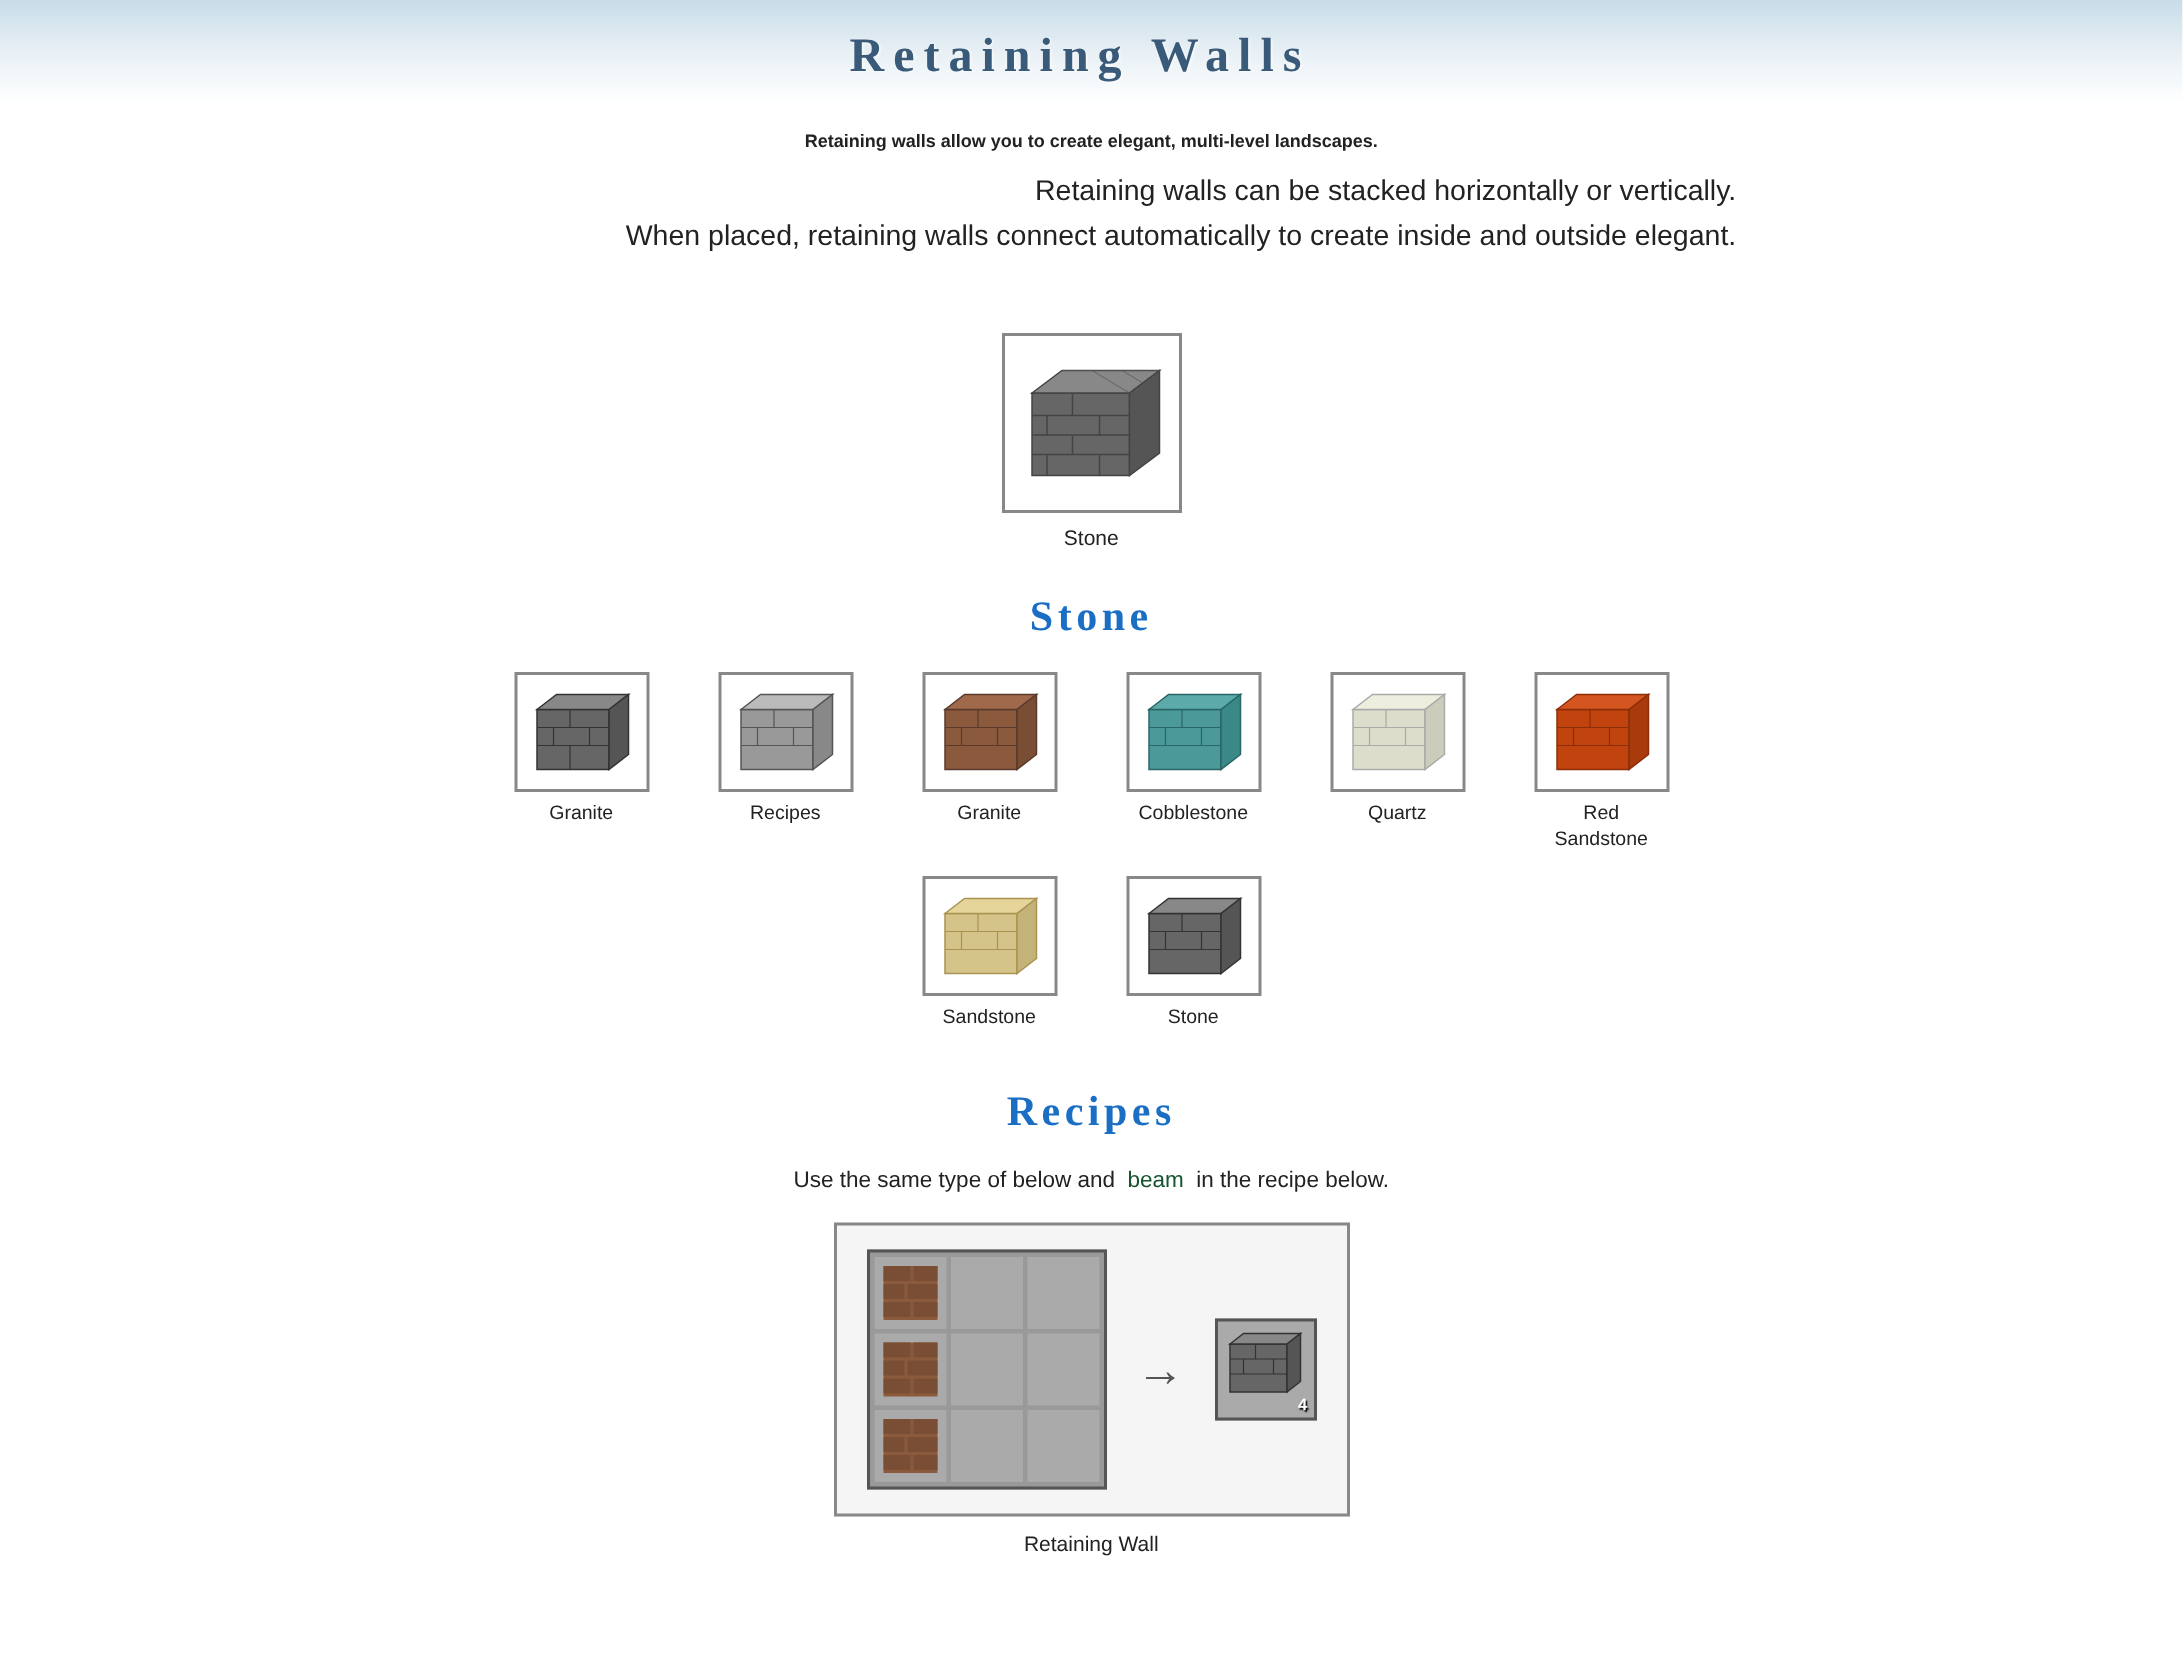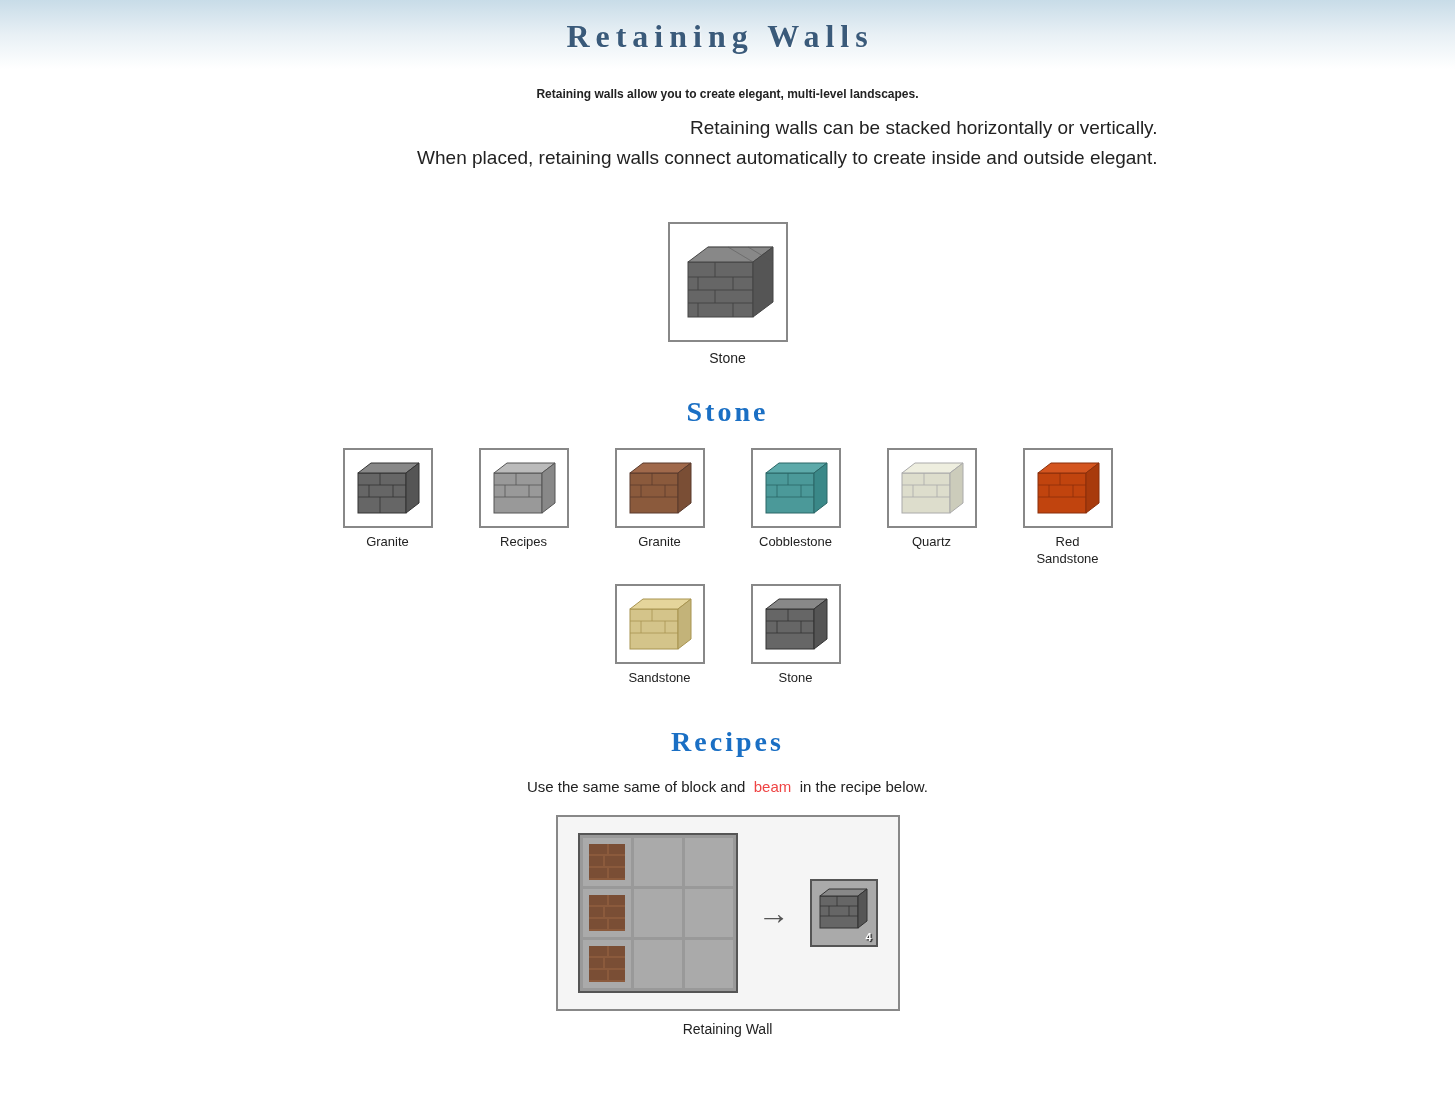--- a/index.html
+++ b/index.html
@@ -123,21 +123,21 @@
       margin-top: 10px;
     }
 
     .recipe-intro {
       text-align: center;
       font-size: 15px;
       margin-bottom: 20px;
     }
 
     .recipe-intro a {
-      color: #ef4444;
+      color: #14532d;
       text-decoration: none;
     }
 
     .recipe-container {
       display: flex;
       justify-content: center;
       margin-bottom: 10px;
     }
 
     .recipe-box {
@@ -386,21 +386,21 @@
       </div>
       <div class="variant-label">Stone</div>
     </div>
 
   </div>
 
   <div class="recipes-section">
     <div class="section-title">Recipes</div>
 
     <p class="recipe-intro">
-      <span>Use the same same of block and</span>
+      <span>Use the same type of below and</span>
       &nbsp;<a href="#">beam</a>&nbsp;
       <span>in the recipe below.</span>
     </p>
 
     <div class="recipe-container">
       <div class="recipe-box">
 
         <div class="crafting-grid">
 
           <div class="grid-cell filled">

